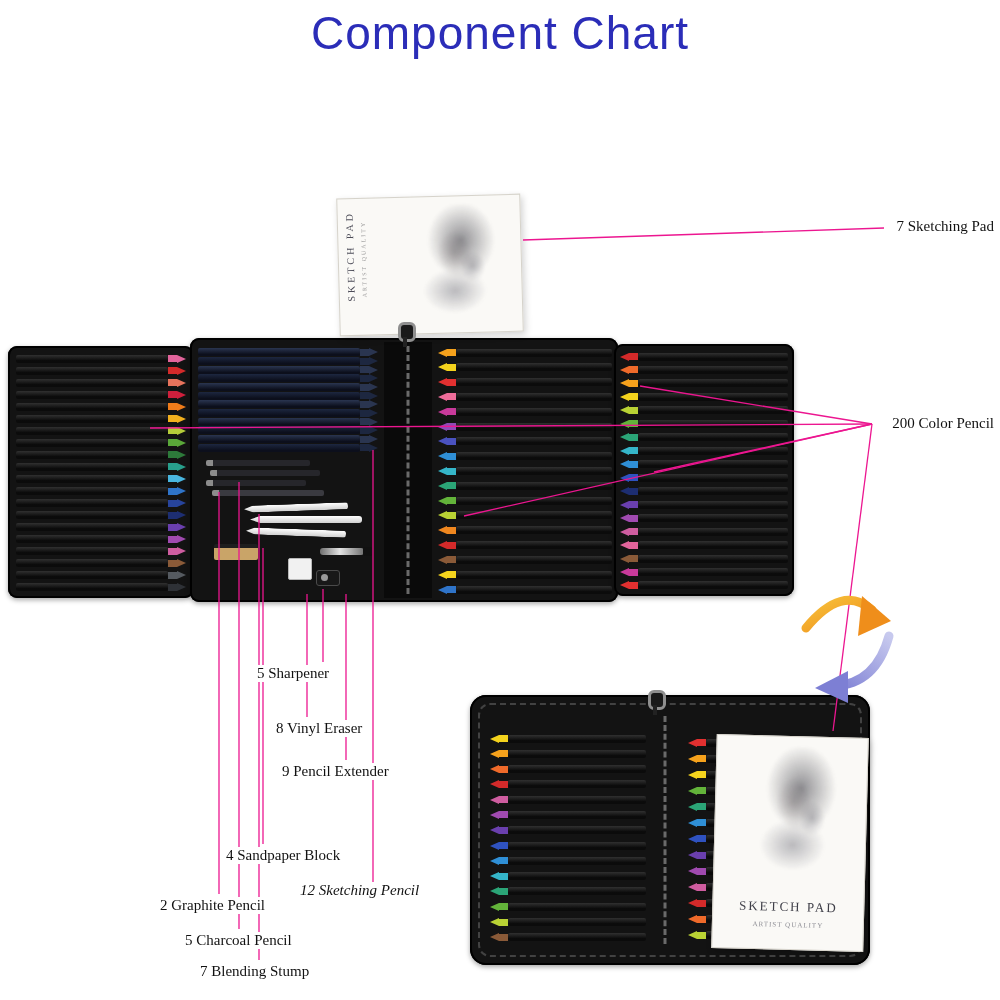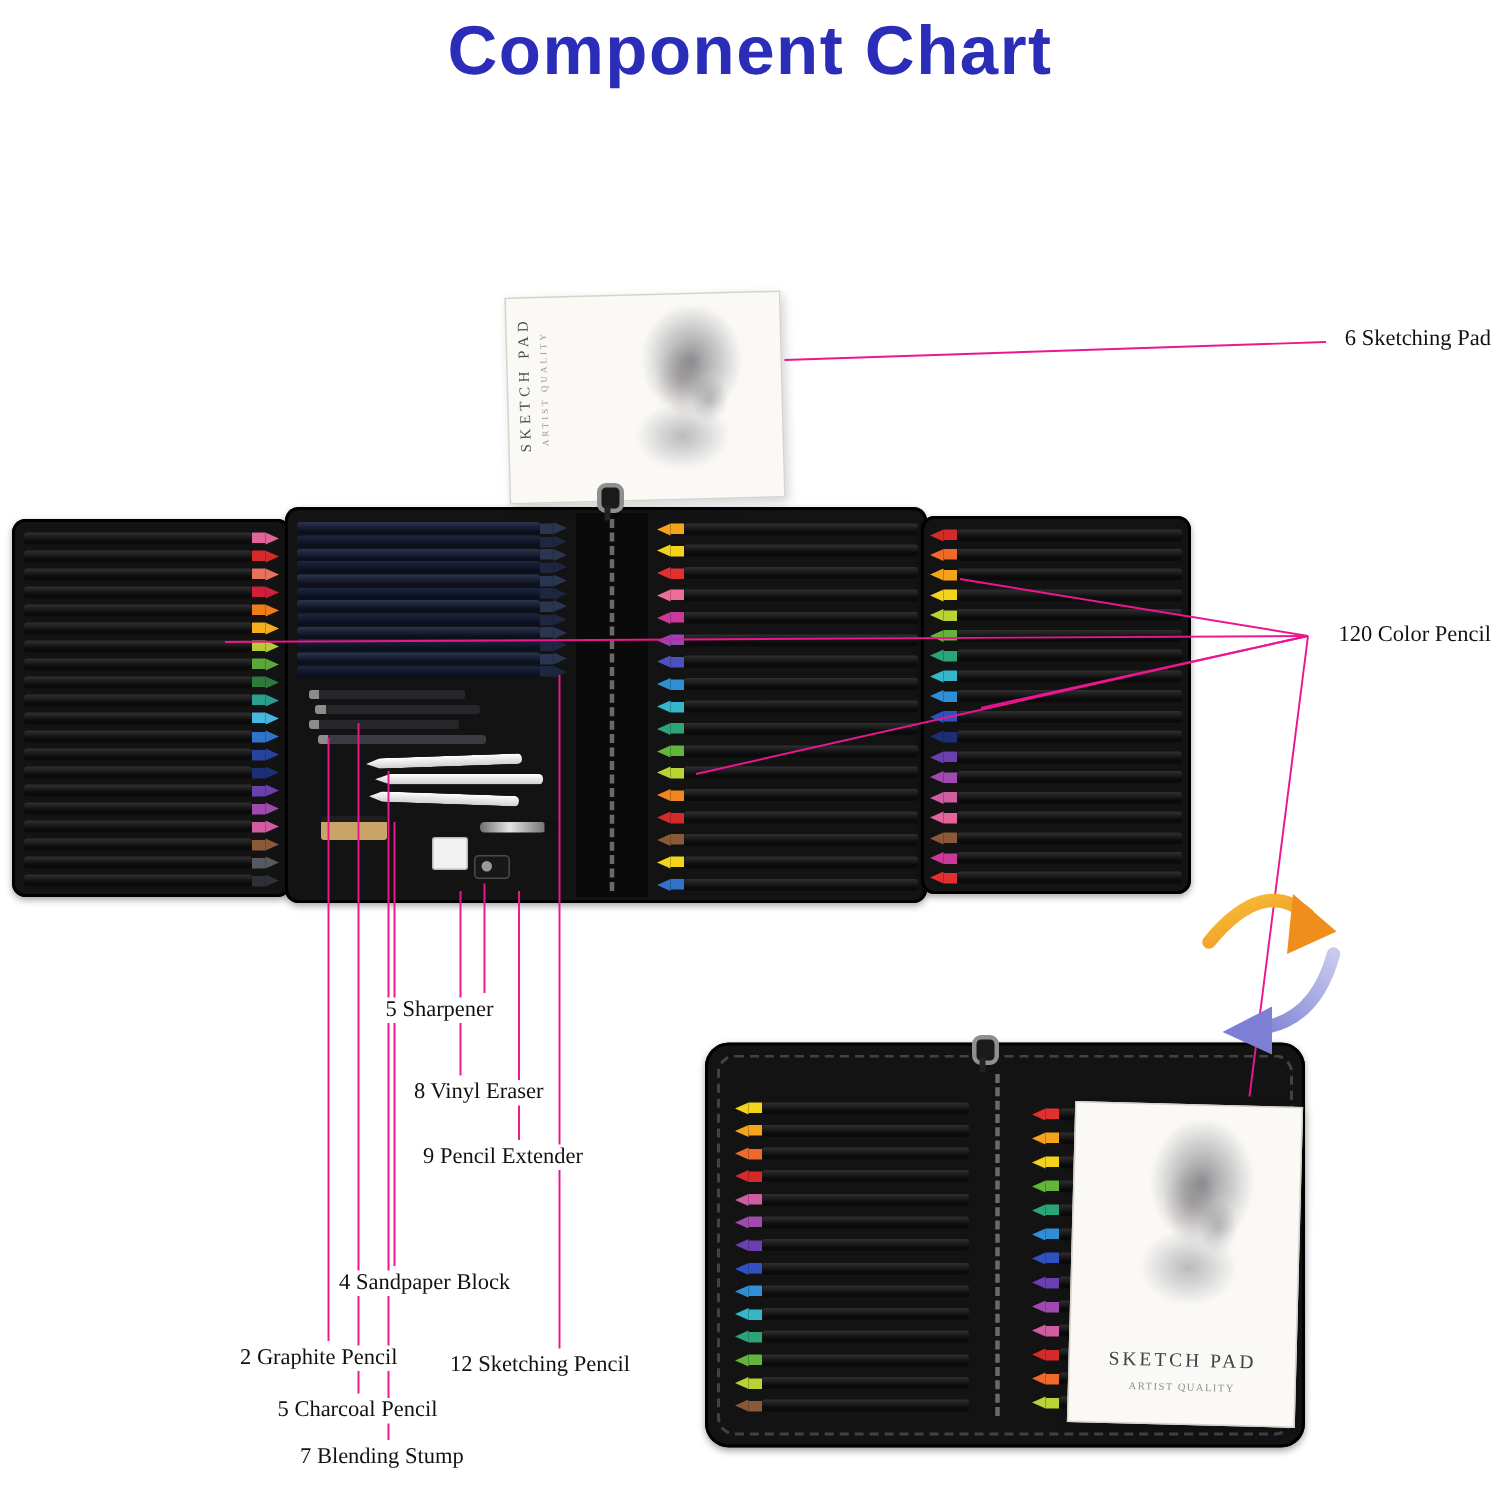--- a/index.html
+++ b/index.html
@@ -2,21 +2,21 @@
 <html><head>
 <meta charset="utf-8">
 <style>
   html,body{margin:0;padding:0;background:#fff;}
   #stage{position:relative;width:1000px;height:1000px;background:#fff;overflow:hidden;
          font-family:"Liberation Serif",serif;color:#111;}
   .abs{position:absolute;}
 
   
   #title{left:0;top:6px;width:1000px;text-align:center;
-         font-family:"Liberation Sans",sans-serif;font-size:46px;font-weight:700;letter-spacing:1px;}
+         font-family:"Liberation Sans",sans-serif;font-size:46px;font-weight:400;letter-spacing:1px;}
 
   
   .lbl{position:absolute;font-size:15px;white-space:nowrap;z-index:12;background:#fff;padding:0 2px;}
   .lbl.right{text-align:right;}
 
   
   .case-sec{position:absolute;background:#131313;border-radius:9px;
             box-shadow:inset 0 0 0 2px #000, 0 2px 5px rgba(0,0,0,.35);}
   .panel{position:absolute;display:flex;flex-direction:column;justify-content:space-between;}
 
@@ -629,24 +629,24 @@
     <line class="callout-line" x1="373" y1="450" x2="373" y2="899" stroke-width="1.3" stroke="#ec1690"></line>
     <line class="callout-line" x1="239" y1="482" x2="239" y2="929" stroke-width="1.3" stroke="#ec1690"></line>
     <line class="callout-line" x1="259" y1="514" x2="259" y2="960" stroke-width="1.3" stroke="#ec1690"></line>
 
     <path d="M 806 628 Q 842 584 872 610" fill="none" stroke="url(#ga)" stroke-width="9" stroke-linecap="round"></path>
     <polygon points="862,596 891,621 858,636" fill="#ef8e1b"></polygon>
     <path d="M 889 636 Q 876 684 834 686" fill="none" stroke="url(#gb)" stroke-width="9" stroke-linecap="round"></path>
     <polygon points="848,671 815,688 848,703" fill="#7d7fd4"></polygon>
   </svg>
 
-  <div class="lbl right" style="right:4px;top:218px;">6 Sketching Pad</div>
-  <div class="lbl right" style="right:4px;top:415px;">120 Color Pencil</div>
+  <div class="lbl right" style="right:4px;top:218px;">7 Sketching Pad</div>
+  <div class="lbl right" style="right:4px;top:415px;">200 Color Pencil</div>
   <div class="lbl" style="left:255px;top:665px;">5 Sharpener</div>
   <div class="lbl" style="left:274px;top:720px;">8 Vinyl Eraser</div>
   <div class="lbl" style="left:280px;top:763px;">9 Pencil Extender</div>
   <div class="lbl" style="left:224px;top:847px;">4 Sandpaper Block</div>
   <div class="lbl" style="left:158px;top:897px;">2 Graphite Pencil</div>
-  <div class="lbl" style="left:298px;top:902px;">12 Sketching Pencil</div>
+  <div class="lbl" style="left:298px;top:882px;font-style:italic;">12 Sketching Pencil</div>
   <div class="lbl" style="left:183px;top:932px;">5 Charcoal Pencil</div>
   <div class="lbl" style="left:198px;top:963px;">7 Blending Stump</div>
 
 </div>
 
 </body></html>

